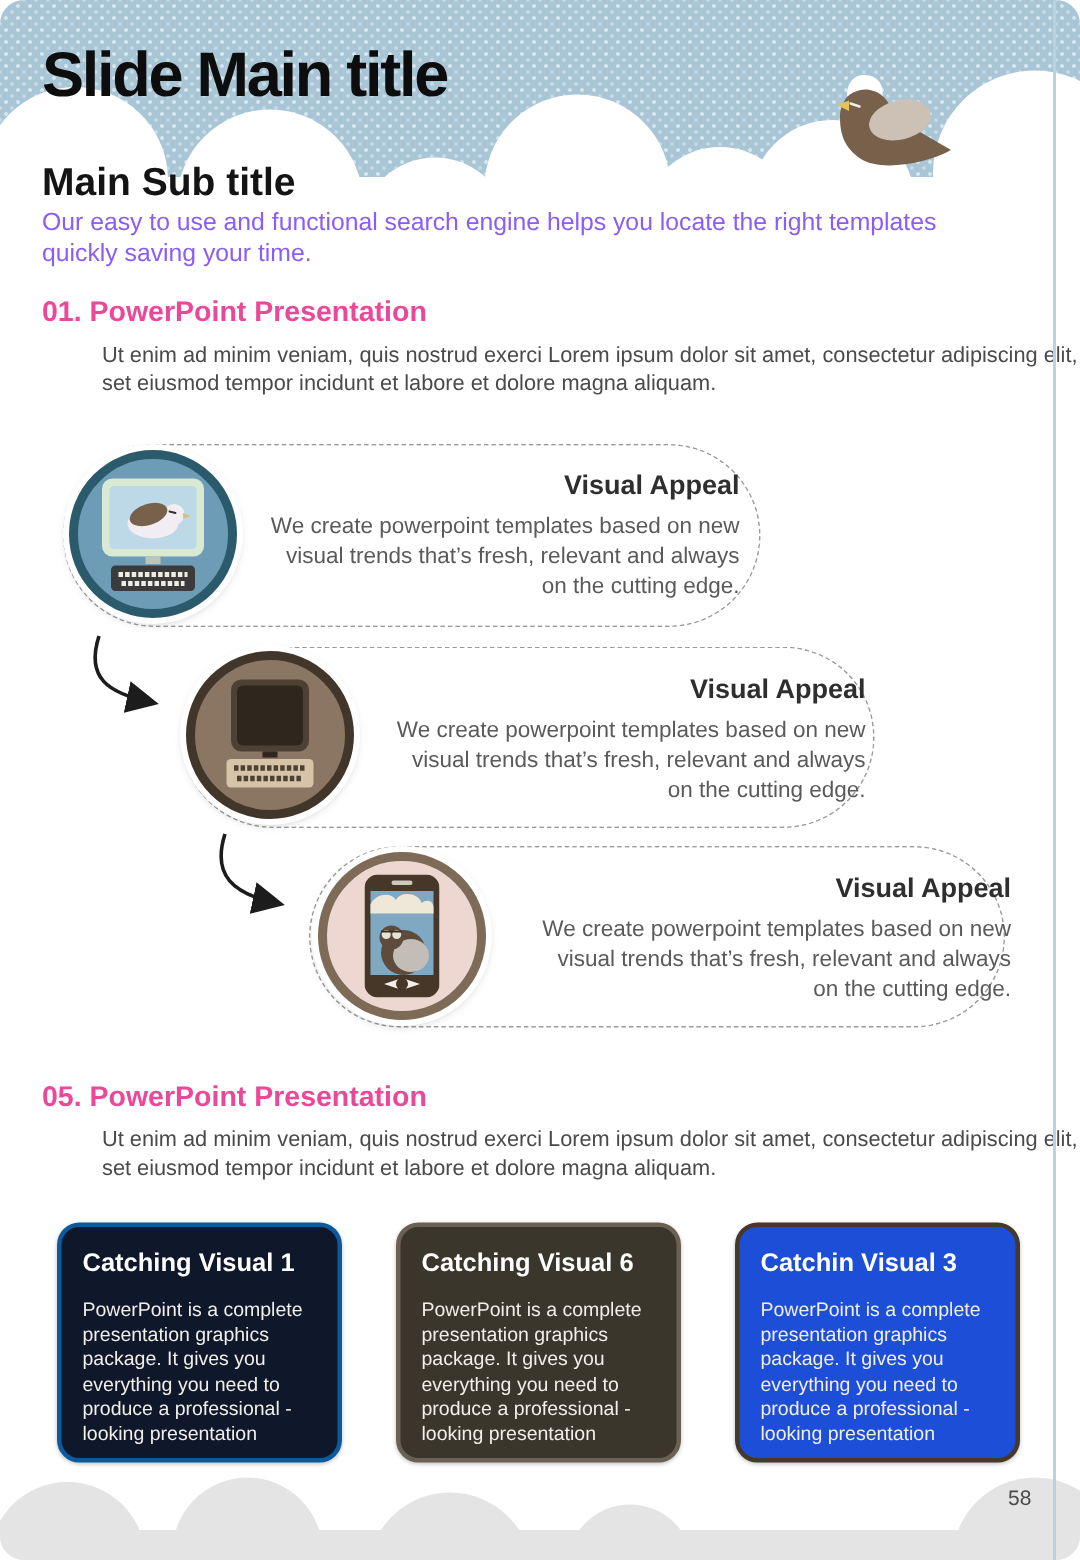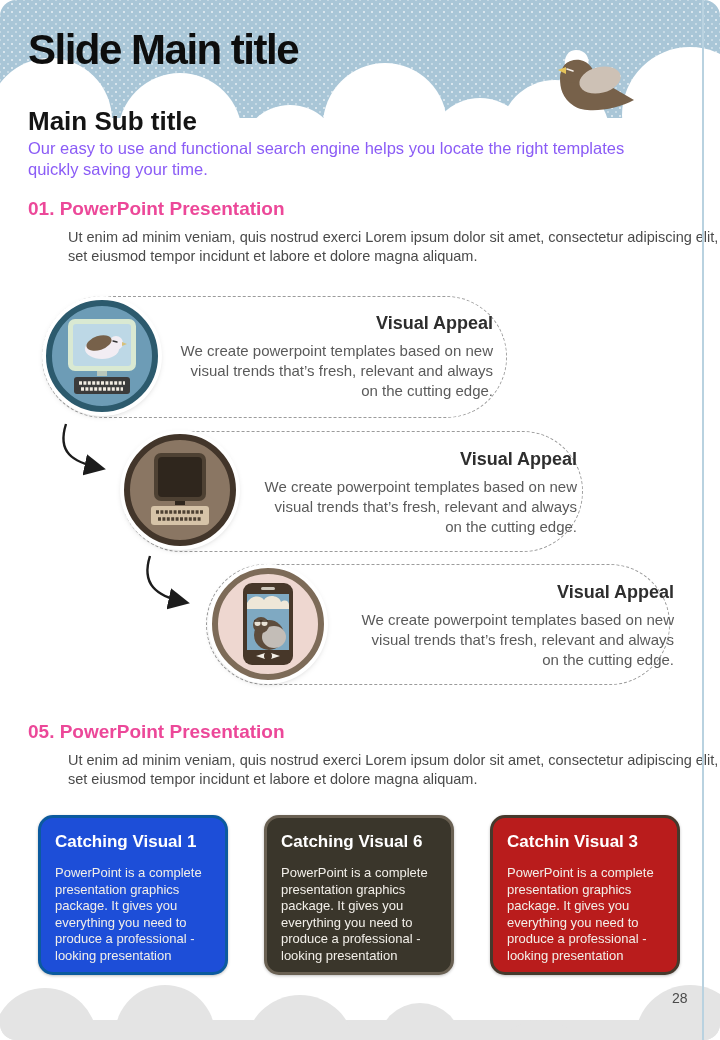--- a/index.html
+++ b/index.html
@@ -175,39 +175,39 @@
         <path d="M0,0 L9,4.5 L0,9 Z" fill="#1c1c1c"></path>
       </marker>
     </defs>
     <path d="M66,424 C57,452 72,462 100,468" fill="none" stroke="#1c1c1c" stroke-width="2.4" marker-end="url(#ah)"></path>
     <path d="M150,556 C141,584 156,596 184,602" fill="none" stroke="#1c1c1c" stroke-width="2.4" marker-end="url(#ah)"></path>
   </svg>
 
   <div id="sec2-heading" class="section-heading">05. PowerPoint Presentation</div>
   <div id="sec2-body" class="section-body">Ut enim ad minim veniam, quis nostrud exerci  Lorem ipsum dolor sit amet, consectetur adipiscing elit, set eiusmod tempor incidunt et labore et dolore magna aliquam.</div>
 
-  <div id="card-1" class="card" style="background-color: #1d4ed8; border-color: rgb(11, 90, 158);">
+  <div id="card-1" class="card" style="background-color: #0f172a; border-color: rgb(11, 90, 158);">
     <p class="card-title">Catching Visual 1</p>
     <p class="card-body">PowerPoint is a complete presentation graphics package. It gives you everything you need to produce a professional - looking presentation</p>
   </div>
   <div id="card-2" class="card" style="background-color: rgb(58, 54, 43); border-color: rgb(106, 97, 83);">
     <p class="card-title">Catching Visual 6</p>
     <p class="card-body">PowerPoint is a complete presentation graphics package. It gives you everything you need to produce a professional - looking presentation</p>
   </div>
-  <div id="card-3" class="card" style="background-color: #b91c1c; border-color: rgb(70, 57, 44);">
+  <div id="card-3" class="card" style="background-color: #1d4ed8; border-color: rgb(70, 57, 44);">
     <p class="card-title">Catchin Visual 3</p>
     <p class="card-body">PowerPoint is a complete presentation graphics package. It gives you everything you need to produce a professional - looking presentation</p>
   </div>
 
   <svg class="footer-clouds" viewBox="0 0 720 70" preserveAspectRatio="none">
     <g fill="#e4e4e4">
       <rect x="-10" y="50" width="740" height="22"></rect>
       <circle cx="45" cy="70" r="52"></circle>
       <circle cx="165" cy="65" r="50"></circle>
       <circle cx="300" cy="80" r="55"></circle>
       <circle cx="420" cy="75" r="42"></circle>
       <circle cx="540" cy="100" r="50"></circle>
       <circle cx="690" cy="70" r="55"></circle>
     </g>
   </svg>
-  <div class="page-number">28</div>
+  <div class="page-number">58</div>
 
 </div>
 
 </body></html>

